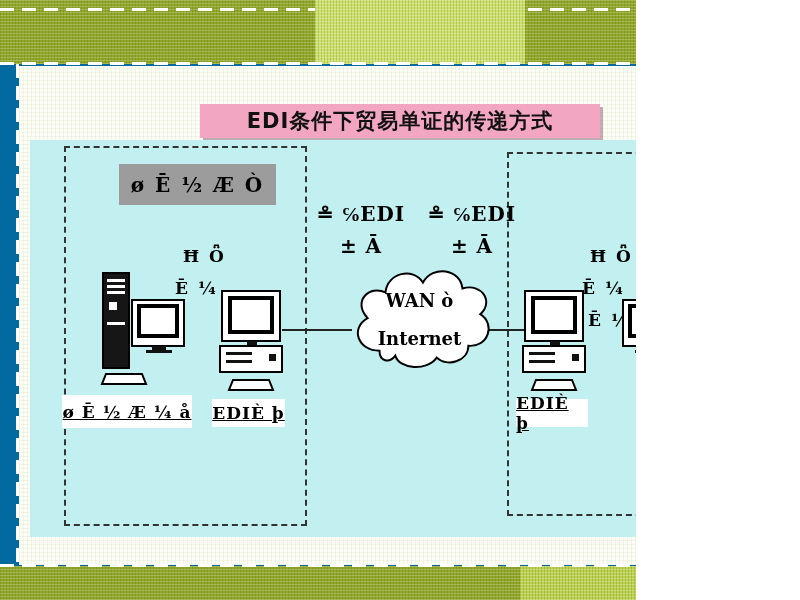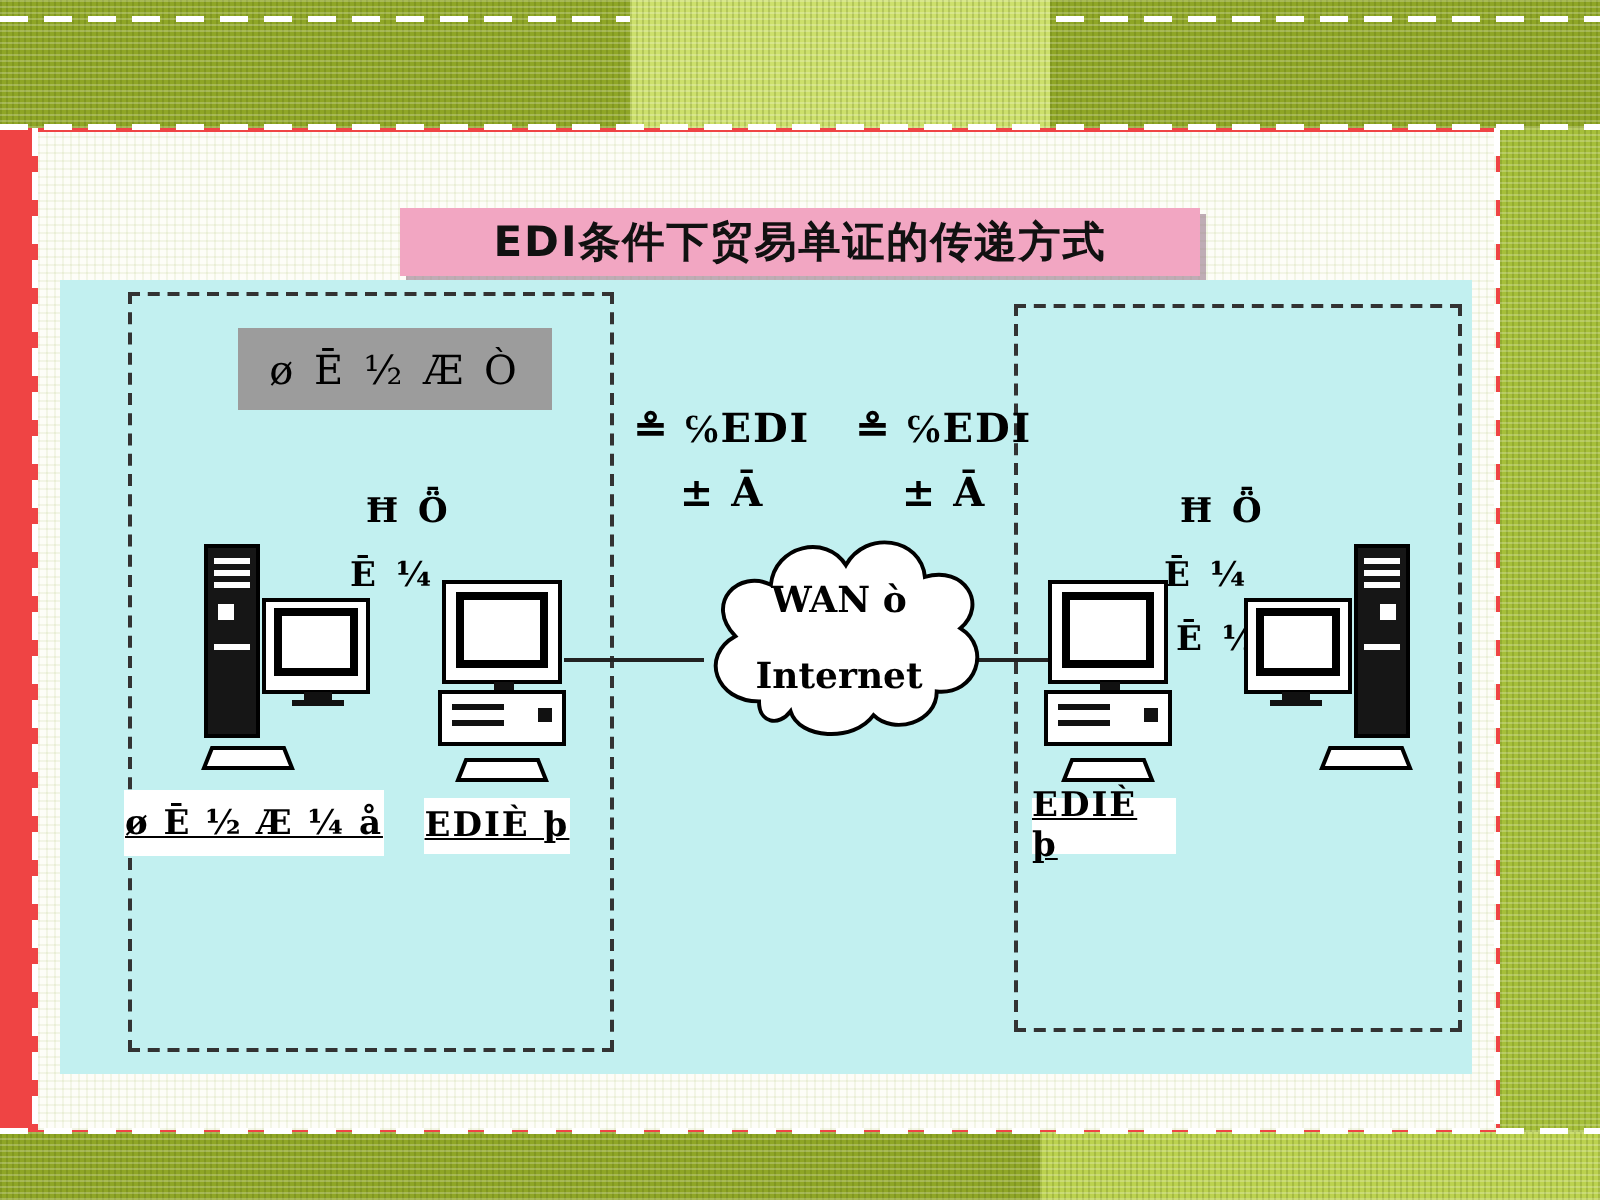--- a/index.html
+++ b/index.html
@@ -1,19 +1,19 @@
 <!DOCTYPE html>
 <html style="--slide_green_dark: #8fa626; --slide_green_mid: #a6bf3a; --slide_green_light: #cde06c; --slide_green_light2: #bcd24f; --title_pink: #f2a6c2; --canvas_cyan: #c2f0f0; --label_gray: #9c9c9c;"><head>
 <meta charset="utf-8">
 <style>
   * { margin:0; padding:0; box-sizing:border-box; }
   html,body { width:800px; height:600px; overflow:hidden; }
   .stage {
-    position:relative; width:800px; height:600px; overflow:hidden;
-    background:#ef4444;
+    position:relative; width:636px; height:600px; overflow:hidden;
+    background:#0369a1;
     font-family:"DejaVu Serif", serif;
     color:#000;
   }
   .abs { position:absolute; }
 
   
   .tex {
     background-image:
       repeating-linear-gradient(0deg, rgba(255,255,255,.22) 0 1px, transparent 1px 3px),
       repeating-linear-gradient(90deg, rgba(70,90,10,.20) 0 1px, transparent 1px 3px);
@@ -53,21 +53,21 @@
   }
 
   
   .canvas { left:30px; top:140px; width:706px; height:397px; background:var(--canvas_cyan,#c2f0f0); }
   .zone   { border:2px dashed #333; background:transparent; }
   .zone-left  { left:64px;  top:146px; width:243px; height:380px; }
   .zone-right { left:507px; top:152px; width:224px; height:364px; }
 
   .label-box {
     display:flex; align-items:center; justify-content:center;
-    font-size:20px; font-weight:normal; letter-spacing:2px;
+    font-size:20px; font-weight:bold; letter-spacing:2px;
   }
   .label-left  { left:119px; top:164px; width:157px; height:41px; background:var(--label_gray,#9c9c9c); }
   .label-right { left:552px; top:167px; width:156px; height:36px; background:#ffffff; }
 
   .cap {
     background:#fff; display:flex; align-items:center; justify-content:center;
     font-size:17px; font-weight:bold; letter-spacing:1px;text-decoration:underline;
   }
   .cap-1 { left:62px;  top:395px; width:130px; height:33px; }
   .cap-2 { left:212px; top:399px; width:73px;  height:28px; }

